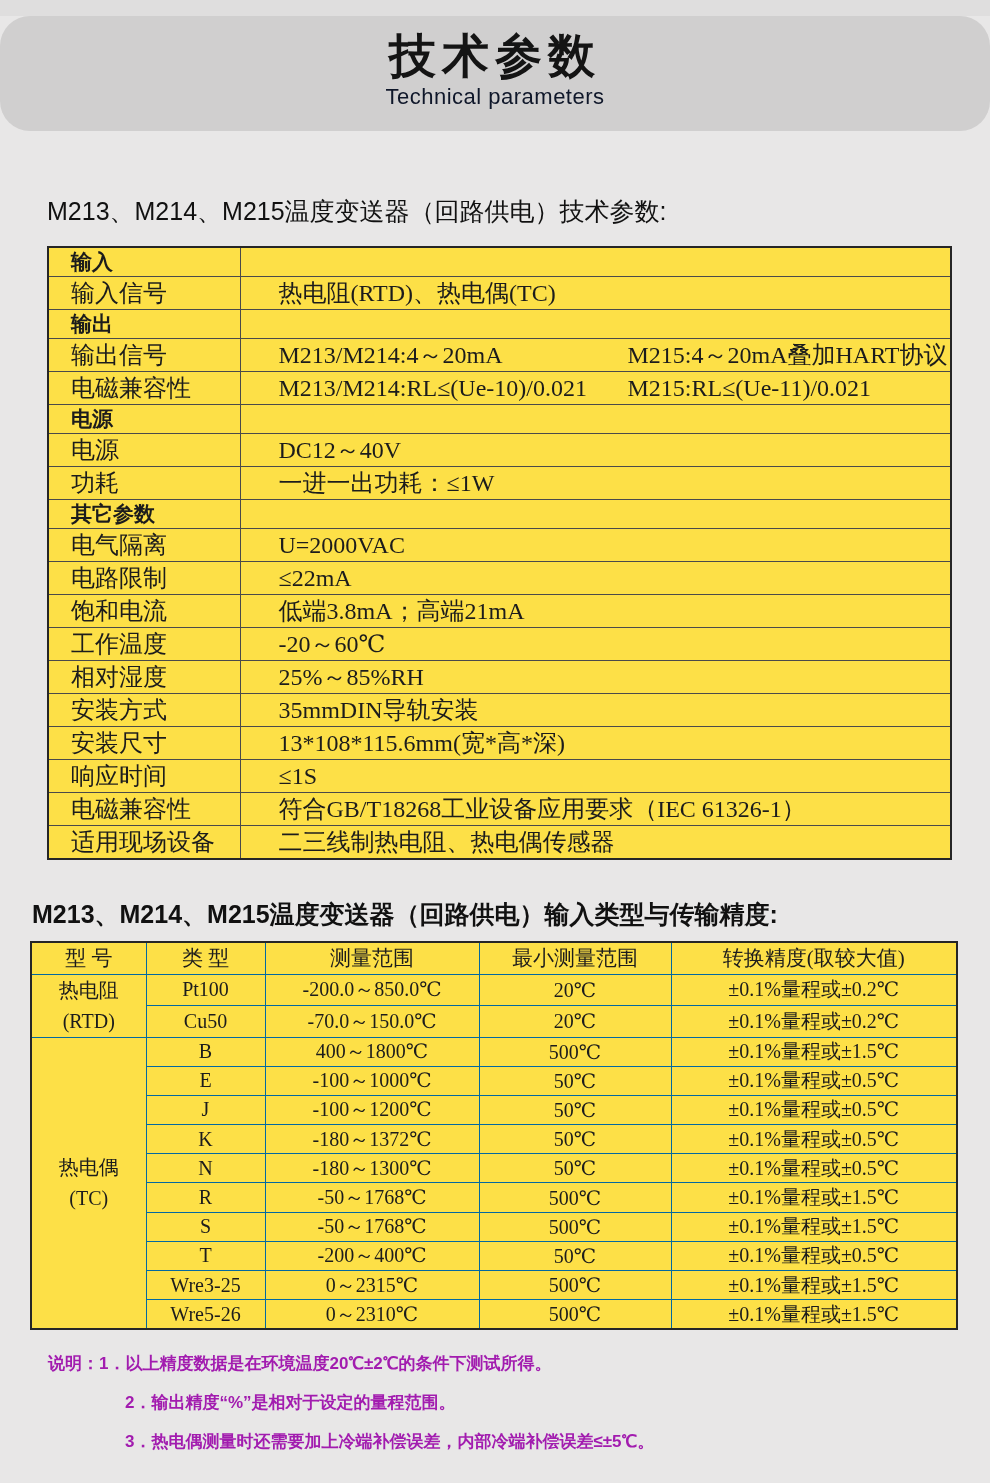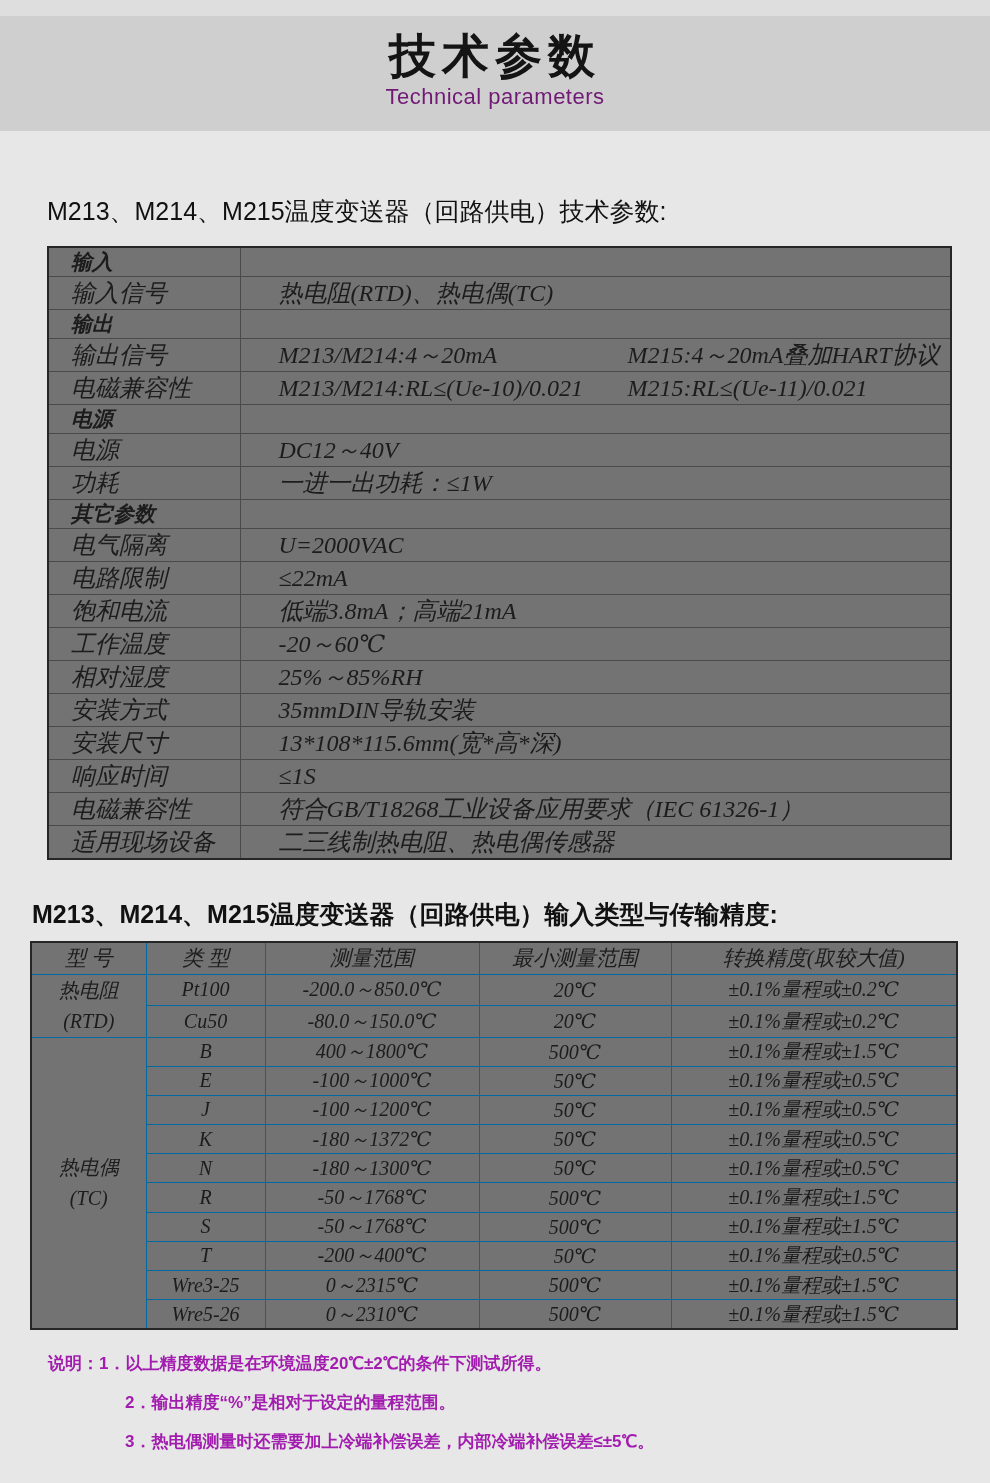--- a/index.html
+++ b/index.html
@@ -2,28 +2,28 @@
 <html><head>
 <meta charset="utf-8">
 <style>
   html,body{margin:0;padding:0;}
   body{
     width:990px;height:1483px;position:relative;overflow:hidden;
     background:#e8e7e7;color:#1c1c1c;
     font-family:"Liberation Sans", sans-serif;
   }
   .top-strip{height:16px;background:#dfdede;}
-  .band{height:115px;background:#d0cfcf;text-align:center;box-sizing:border-box;padding-top:14px;}
+  .band{height:115px;background:#d0cfcf;text-align:center;box-sizing:border-box;padding-top:14px;border-radius:30px;}
   .title{font-size:47px;font-weight:700;letter-spacing:6px;line-height:1.1;color:#141414;}
-  .subtitle{font-size:22px;margin-top:2px;letter-spacing:0.5px;color:#701a75;}
+  .subtitle{font-size:22px;margin-top:2px;letter-spacing:0.5px;color:#0f172a;}
 
   .h1{margin:64px 0 0 47px;font-size:25px;font-weight:400;color:#111;}
   .h2{margin:38px 0 0 32px;font-size:25px;font-weight:700;color:#111;}
 
-  table{border-collapse:collapse;table-layout:fixed;background:#737373;font-style:italic;}
+  table{border-collapse:collapse;table-layout:fixed;background:#fde047;}
   td{box-sizing:border-box;}
 
   .t1{margin:18px 0 0 47px;width:903px;border:2px solid #262626;}
   .t1 td{
     border:1px solid #4a4a4a;height:27.6px;padding:0;
     font-family:"Liberation Serif","DejaVu Serif",serif;font-size:24px;
     white-space:nowrap;overflow:hidden;
   }
   .t1 .lab{padding-left:22px;}
   .t1 .sec{font-family:"Liberation Sans",sans-serif;font-weight:700;font-size:21px;}
@@ -164,21 +164,21 @@
           <div>热电阻</div>
           <div>(RTD)</div>
         </td>
         <td>Pt100</td>
         <td>-200.0～850.0℃</td>
         <td>20℃</td>
         <td>±0.1%量程或±0.2℃</td>
       </tr>
       <tr>
         <td>Cu50</td>
-        <td>-80.0～150.0℃</td>
+        <td>-70.0～150.0℃</td>
         <td>20℃</td>
         <td>±0.1%量程或±0.2℃</td>
       </tr>
       <tr>
         <td class="model" rowspan="10">
           <div>热电偶</div>
           <div>(TC)</div>
         </td>
         <td>B</td>
         <td>400～1800℃</td>

